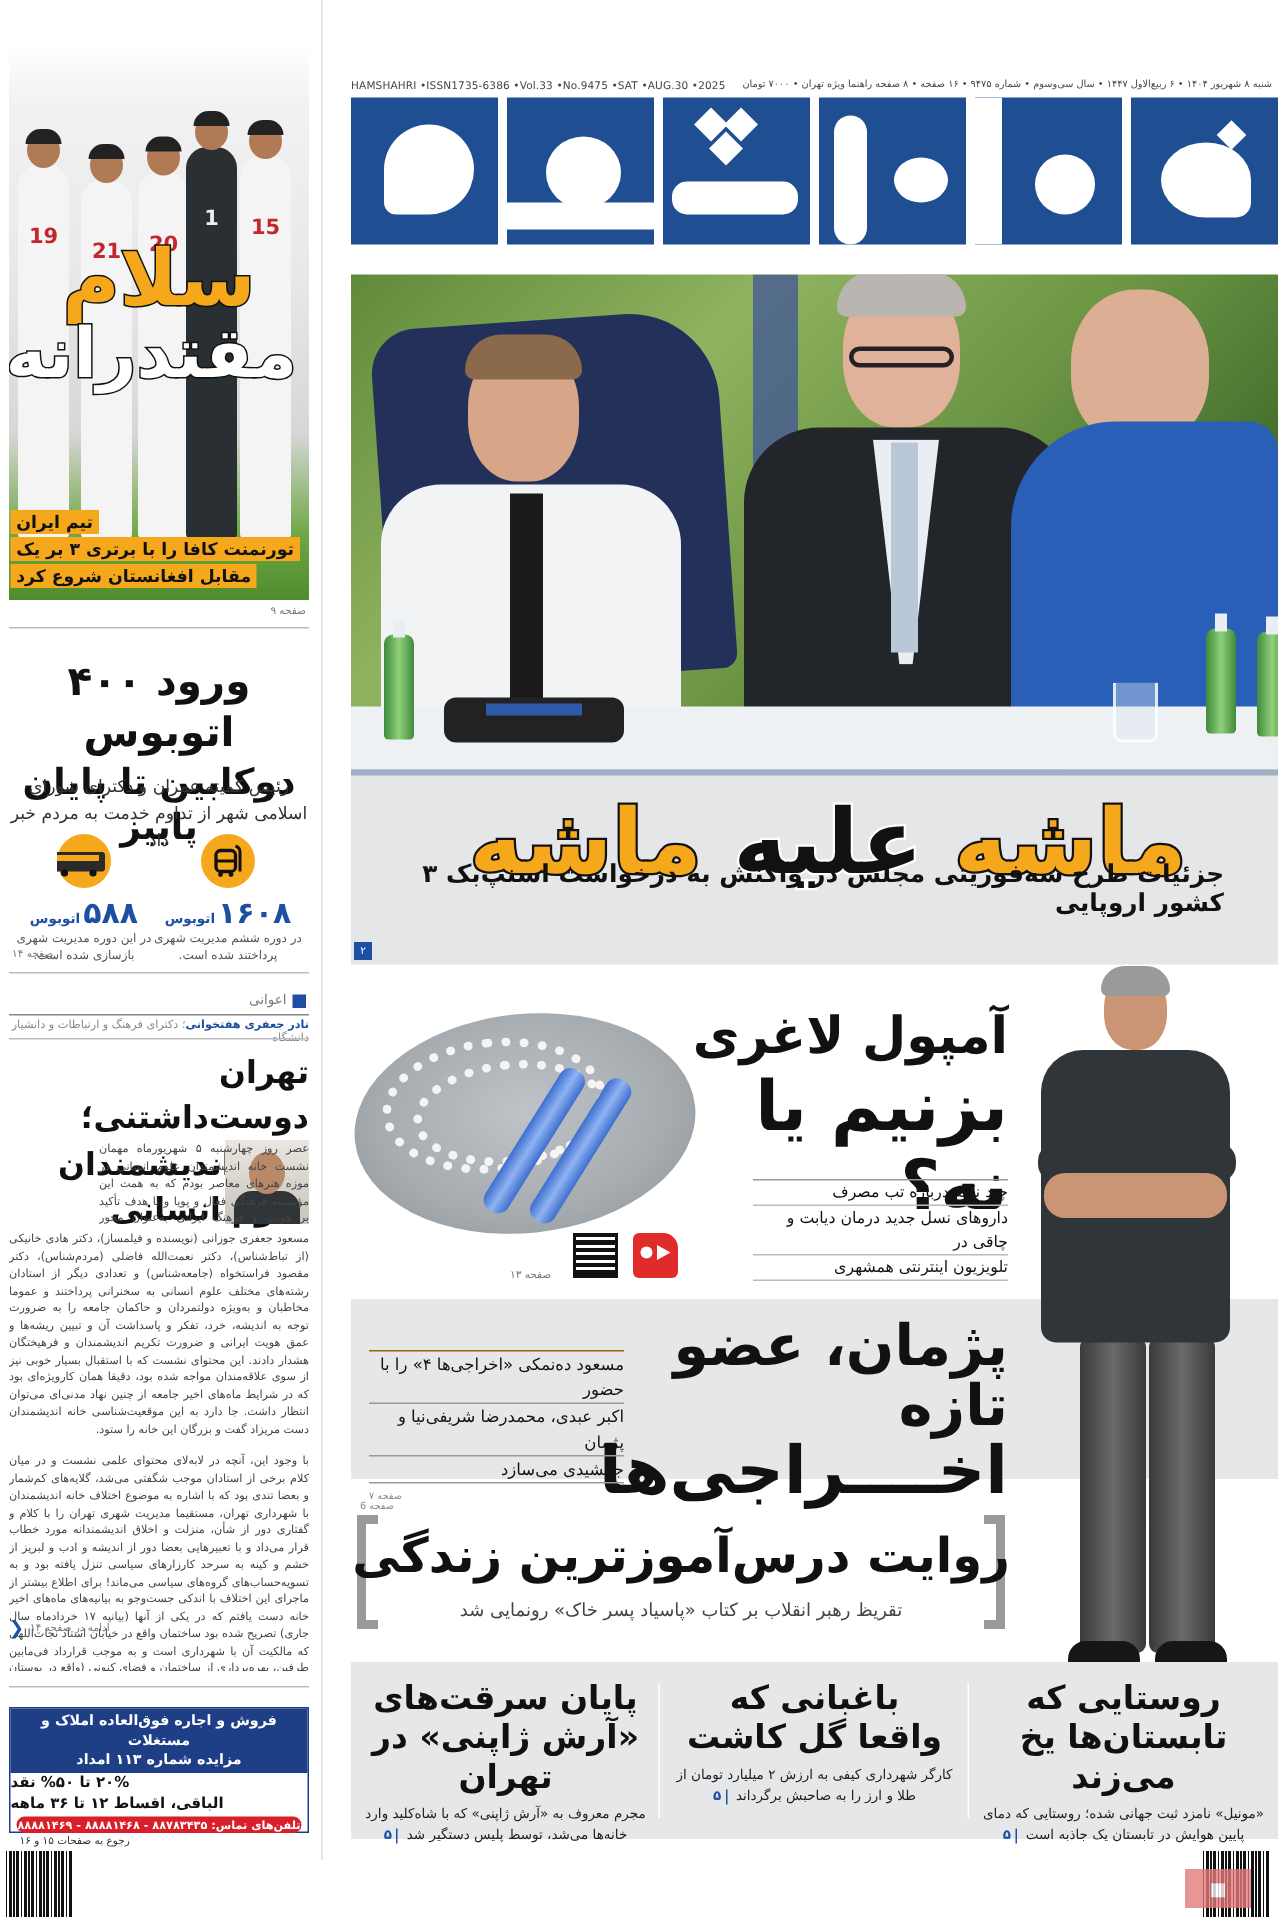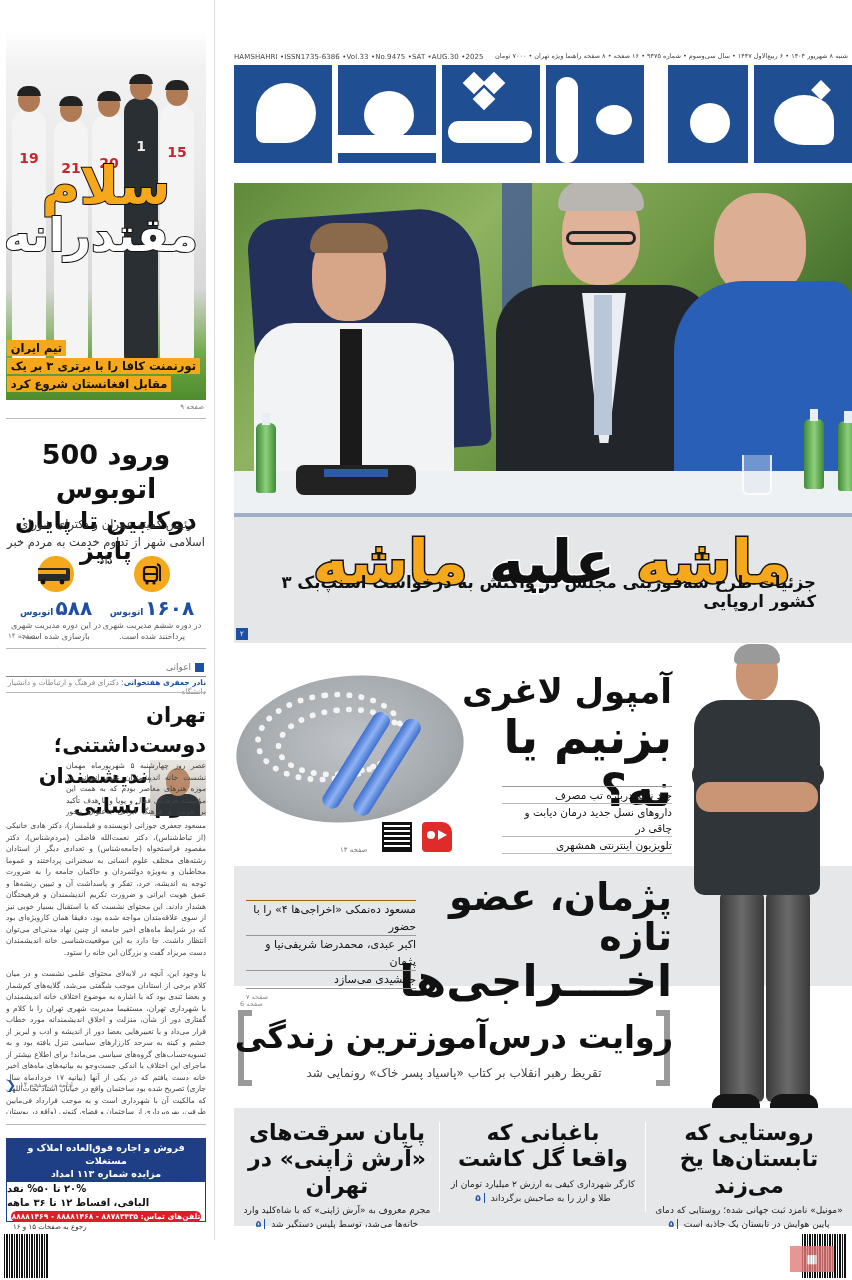--- a/index.html
+++ b/index.html
@@ -176,21 +176,21 @@
     <div class="sport-caption">
       <span>تیم ایران</span>
       <span>تورنمنت کافا را با برتری ۳ بر یک</span>
       <span>مقابل افغانستان شروع کرد</span>
     </div>
   </div>
   <div class="abs page-ref" style="right:8px;top:403px;">صفحه ۹</div>
   <div class="hr" style="left:6px;top:418px;width:200px;"></div>
 
   <div class="bus-headline">
-    <span class="h1">ورود 500 اتوبوس</span>
+    <span class="h1">ورود ۴۰۰ اتوبوس</span>
     <span class="h2">دوکابین تا پایان پاییز</span>
   </div>
   <div class="bus-sub">رئیس کمیته عمران و دکترای شورای اسلامی شهر از تداوم خدمت به مردم خبر داد</div>
 
   <div class="stat" style="right:10px;top:556px;">
     <div class="circle">
       <svg width="36" height="36" viewBox="0 0 36 36">
           <rect x="10" y="11" width="13" height="14" rx="3" fill="none" stroke="#111" stroke-width="2.2"></rect>
           <line x1="10" y1="18" x2="23" y2="18" stroke="#111" stroke-width="2"></line>
           <circle cx="13" cy="27" r="1.6" fill="#111"></circle>

